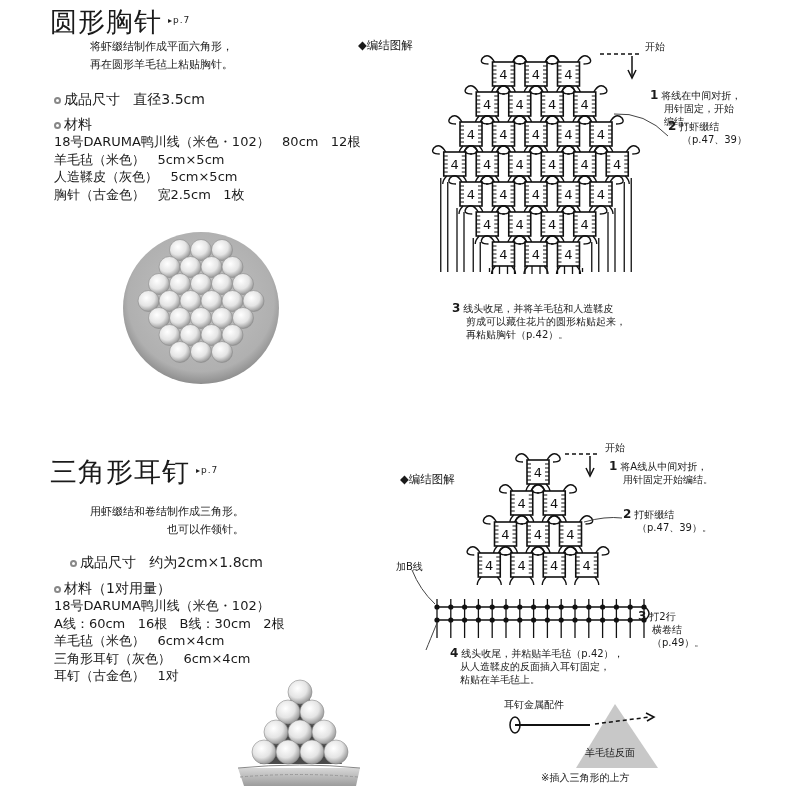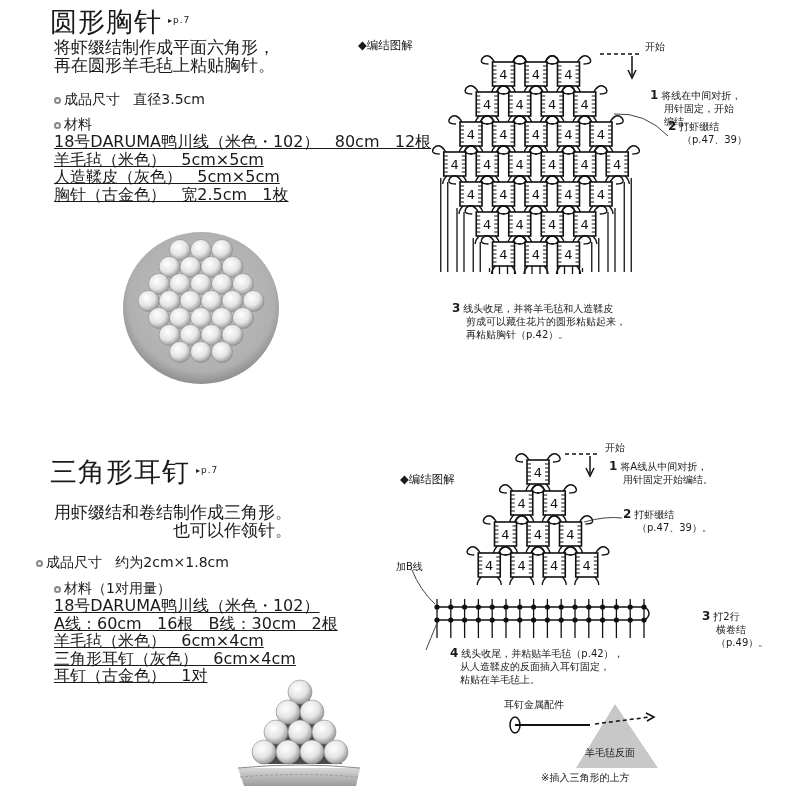--- a/index.html
+++ b/index.html
@@ -2,25 +2,25 @@
 <html><head>
 <meta charset="utf-8">
 <style>
   html, body { margin:0; padding:0; background:#ffffff; }
   body { width:800px; height:800px; position:relative; overflow:hidden;
          font-family:"DejaVu Sans", "Liberation Sans", sans-serif; color:#1a1a1a; }
   .abs { position:absolute; }
   .title { font-size:27px; font-weight:normal; letter-spacing:1px; line-height:1; }
   .pref { font-size:9px; margin-left:6px; vertical-align:top; position:relative; top:8px; }
   .pref .arr { font-size:8px; }
-  .desc { font-size:17px; line-height:18px; }
+  .desc { font-size:11px; line-height:18px;margin-left:36px; }
   .spec { font-size:14px; line-height:18px; }
   .bullet { display:inline-block; width:7px; height:7px; border:2px solid #888; border-radius:50%;
             box-sizing:border-box; margin-right:3px; vertical-align:0px; }
-  .mat-line { font-size:16px; line-height:17.5px; white-space:pre;text-decoration:underline; }
+  .mat-line { font-size:13px; line-height:17.5px; white-space:pre; }
   .diag-head { font-size:11.5px; }
   .note { font-size:10px; line-height:13px; }
   .note b { font-weight:bold; font-size:12px; margin-right:3px; }
   .note .ind { padding-left:14px; display:block; }
   .small { font-size:10px; }
   svg text { font-family:"DejaVu Sans", "Liberation Sans", sans-serif; }
 </style>
 </head>
 <body>
 
@@ -685,21 +685,21 @@
   <span class="ind">再粘贴胸针（p.42）。</span>
 </div>
 
 <div class="abs title" style="left:50px;top:458px;">
   <span>三角形耳钉</span><span class="pref"><span class="arr">▸</span><span>p.7</span></span>
 </div>
 <div class="abs desc" style="left:54px;top:503px;text-align:right;">
   <div>用虾缀结和卷结制作成三角形。</div>
   <div>也可以作领针。</div>
 </div>
-<div class="abs spec" style="left:36px;top:553px;">
+<div class="abs spec" style="left:70px;top:553px;">
   <span class="bullet"></span><span>成品尺寸</span>&nbsp;&nbsp;&nbsp;<span>约为2cm×1.8cm</span>
 </div>
 <div class="abs" style="left:54px;top:579px;">
   <div class="spec"><span class="bullet"></span><span>材料（1对用量）</span></div>
   <div class="mat-line">18号DARUMA鸭川线（米色・102）</div>
   <div class="mat-line">A线：60cm   16根   B线：30cm   2根</div>
   <div class="mat-line">羊毛毡（米色）   6cm×4cm</div>
   <div class="mat-line">三角形耳钉（灰色）   6cm×4cm</div>
   <div class="mat-line">耳钉（古金色）   1对</div>
 </div>
@@ -978,21 +978,21 @@
 <div class="abs small" style="left:605px;top:441px;">开始</div>
 <div class="abs note" style="left:609px;top:460px;">
   <span><b>1</b><span>将A线从中间对折，</span></span>
   <span class="ind">用针固定开始编结。</span>
 </div>
 <div class="abs note" style="left:623px;top:508px;">
   <span><b>2</b><span>打虾缀结</span></span>
   <span class="ind">（p.47、39）。</span>
 </div>
 <div class="abs small" style="left:396px;top:560px;">加B线</div>
-<div class="abs note" style="left:702px;top:610px;">
+<div class="abs note" style="left:638px;top:610px;">
   <span><b>3</b><span>打2行</span></span>
   <span class="ind">横卷结</span>
   <span class="ind">（p.49）。</span>
 </div>
 <div class="abs note" style="left:450px;top:647px;">
   <span><b>4</b><span>线头收尾，并粘贴羊毛毡（p.42），</span></span>
   <span class="ind" style="padding-left:10px;">从人造鞣皮的反面插入耳钉固定，</span>
   <span class="ind" style="padding-left:10px;">粘贴在羊毛毡上。</span>
 </div>
 

